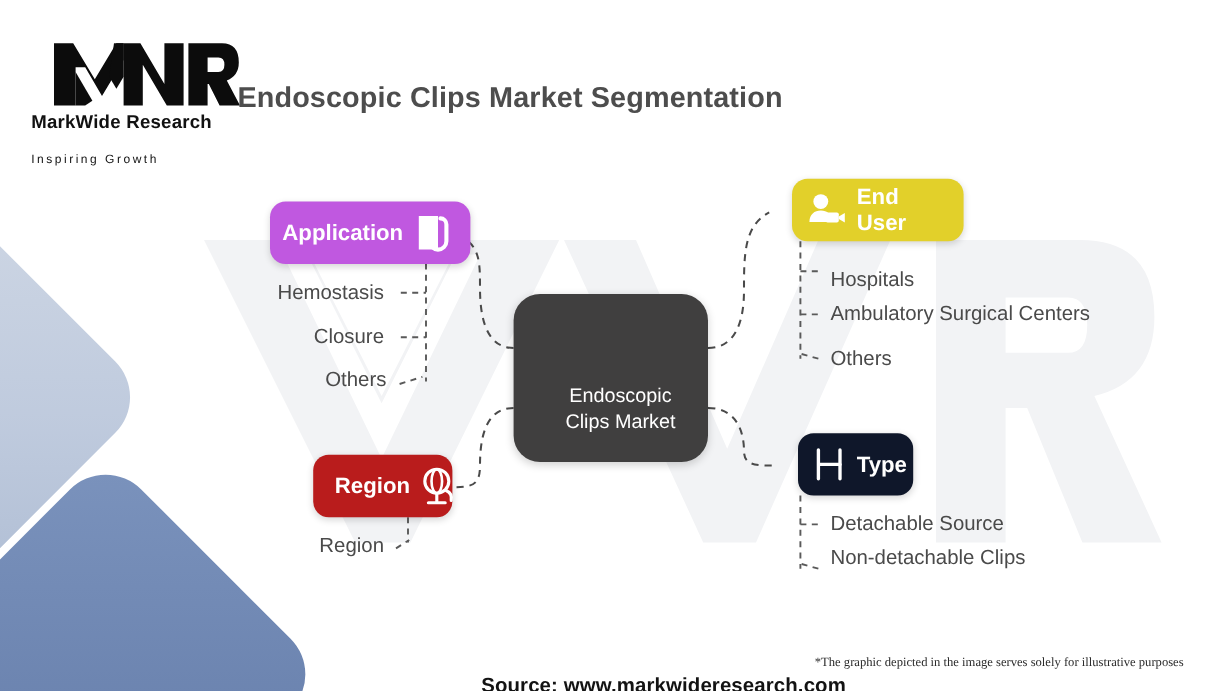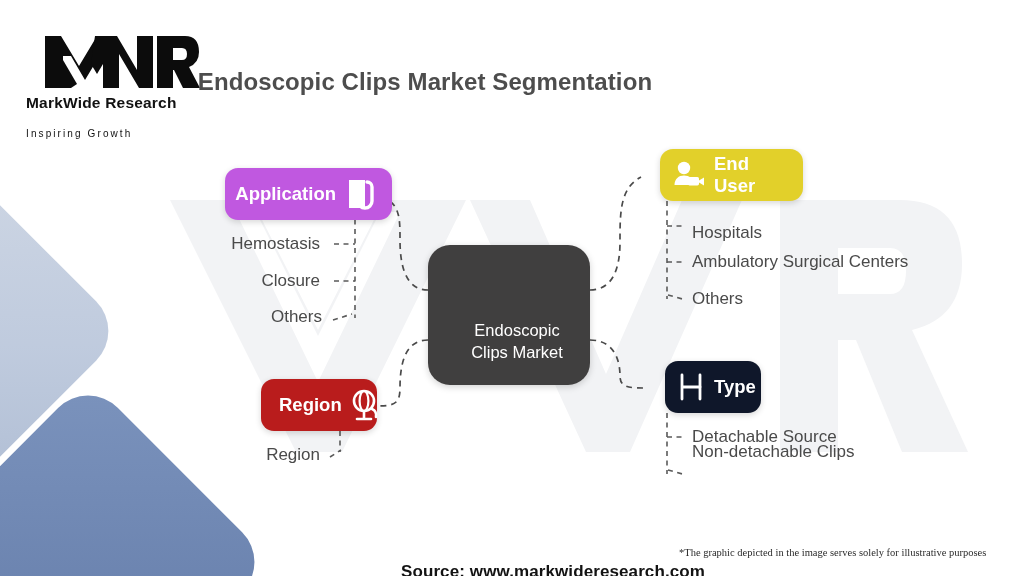--- a/index.html
+++ b/index.html
@@ -353,18 +353,18 @@
   <div class="leaf leaf-left" style="left:100px; top:234px; width:220px;">Hemostasis</div>
   <div class="leaf leaf-left" style="left:100px; top:307px; width:222px;">Others</div>
 
   <div class="leaf leaf-left" style="left:100px; top:445px; width:220px;">Region</div>
 
   <div class="leaf leaf-right" style="left:692px; top:223px;">Hospitals</div>
   <div class="leaf leaf-right" style="left:692px; top:252px;">Ambulatory Surgical Centers</div>
   <div class="leaf leaf-right" style="left:692px; top:289px;">Others</div>
 
   <div class="leaf leaf-right" style="left:692px; top:427px;">Detachable Source</div>
-  <div class="leaf leaf-right" style="left:692px; top:442px;">Non-detachable Clips</div>
+  <div class="leaf leaf-right" style="left:692px; top:455px;">Non-detachable Clips</div>
 
   <div class="source">Source: www.markwideresearch.com</div>
   <div class="disclaimer">*The graphic depicted in the image serves solely for illustrative purposes</div>
 
 </div>
 
 </body></html>

